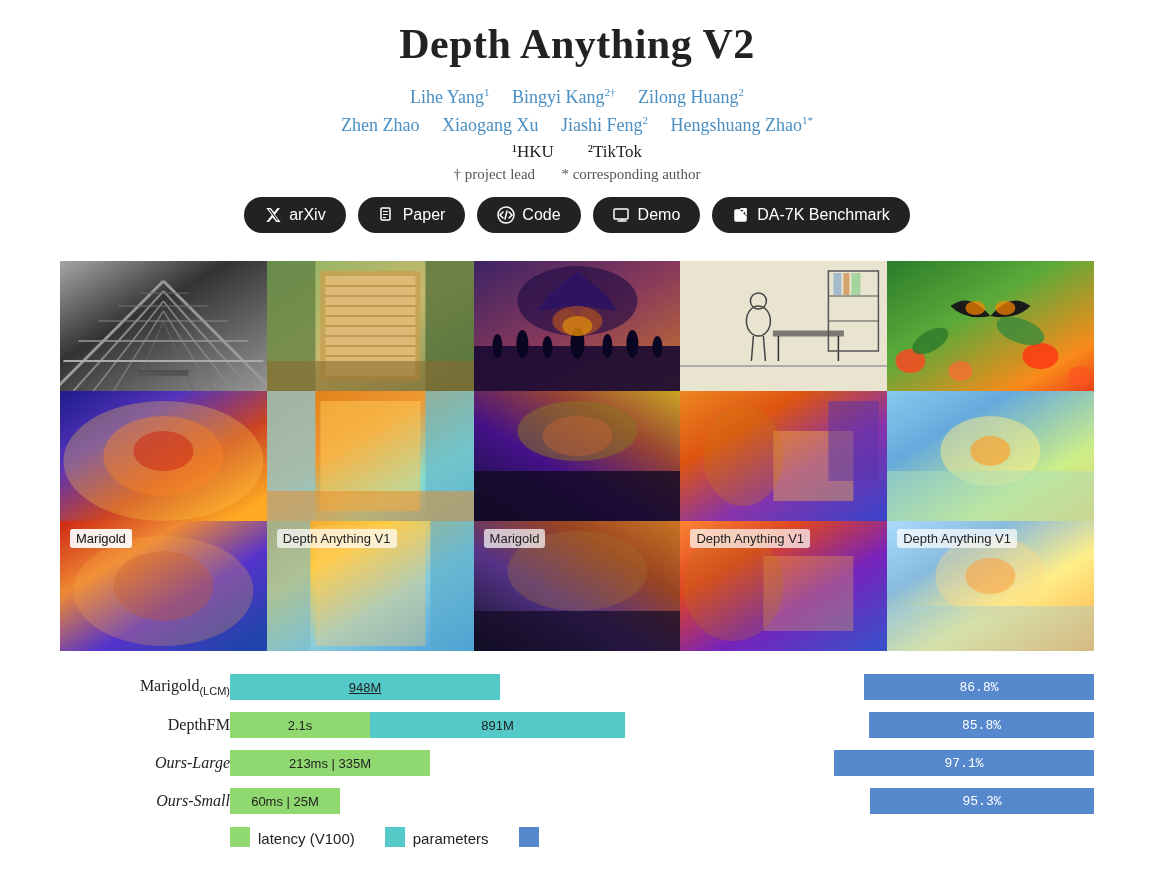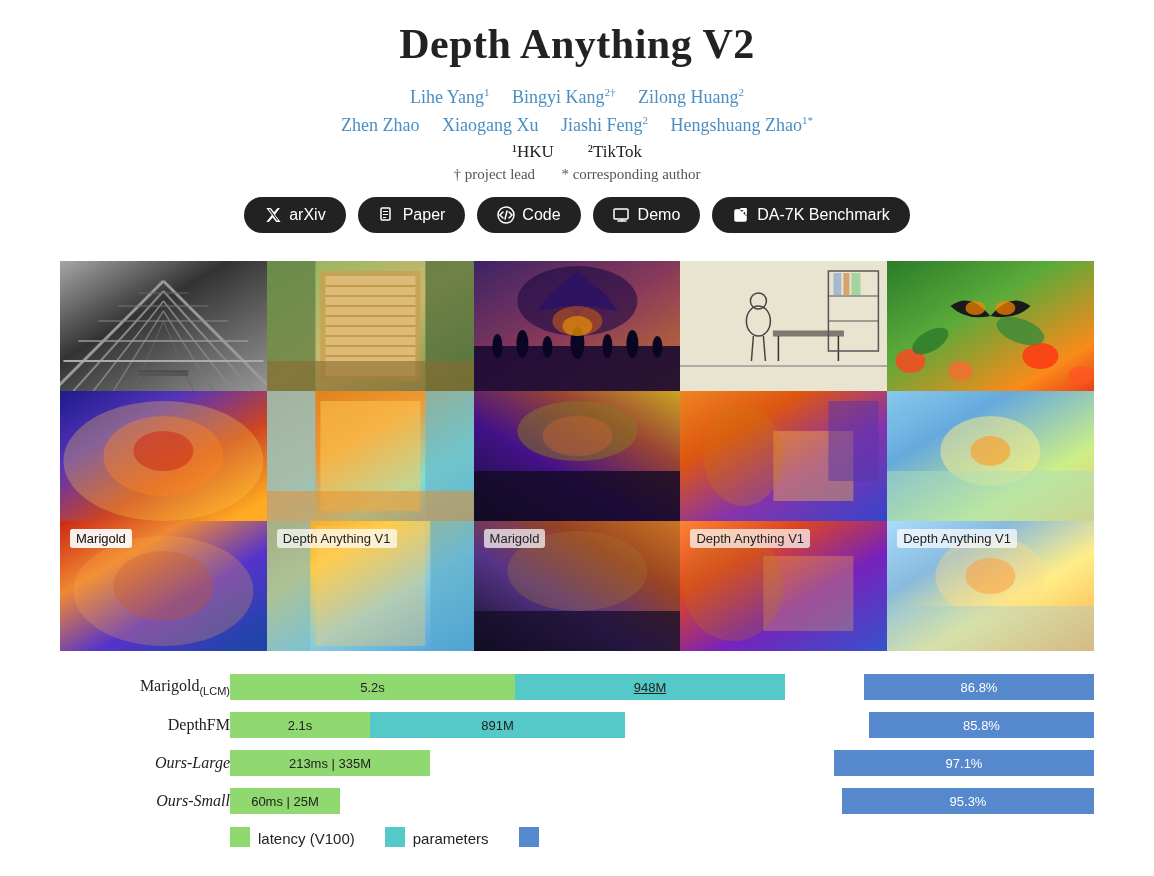--- a/index.html
+++ b/index.html
@@ -186,21 +186,21 @@
       flex-shrink: 0;
     }
     .bar-accuracy {
       height: 26px;
       background: #5588cc;
       display: flex;
       align-items: center;
       justify-content: center;
       font-size: 13px;
       color: #fff;
-      font-family: Liberation Sans, sans-serif;
+      font-family: Liberation Mono, monospace;
       margin-left: auto;
       flex-shrink: 0;
     }
 
     
     .legend-section {
       display: flex;
       align-items: center;
       gap: 30px;
       padding-left: 170px;
@@ -633,23 +633,20 @@
     </div>
   </div>
 
   <div class="benchmark-section">
 
     <div class="bench-row">
       <div class="bench-label">
         Marigold<span class="label-sub">(LCM)</span>
       </div>
       <div class="bench-bars">
-        <div class="bar-latency" style="width:285px;">
-          <span>5.2s</span>
-        </div>
         <div class="bar-params" style="width:270px;text-decoration:underline;">
           <span>948M</span>
         </div>
         <div class="bar-accuracy" style="width:230px;">
           <span>86.8%</span>
         </div>
       </div>
     </div>
 
     <div class="bench-row">
@@ -682,21 +679,21 @@
     </div>
 
     <div class="bench-row">
       <div class="bench-label">
         <em>Ours-Small</em>
       </div>
       <div class="bench-bars">
         <div class="bar-latency" style="width:110px;">
           <span>60ms | 25M</span>
         </div>
-        <div class="bar-accuracy" style="width:252px;">
+        <div class="bar-accuracy" style="width:224px;">
           <span>95.3%</span>
         </div>
       </div>
     </div>
 
   </div>
 
   <div class="legend-section">
     <div class="legend-item">
       <div class="legend-box legend-green"></div>

